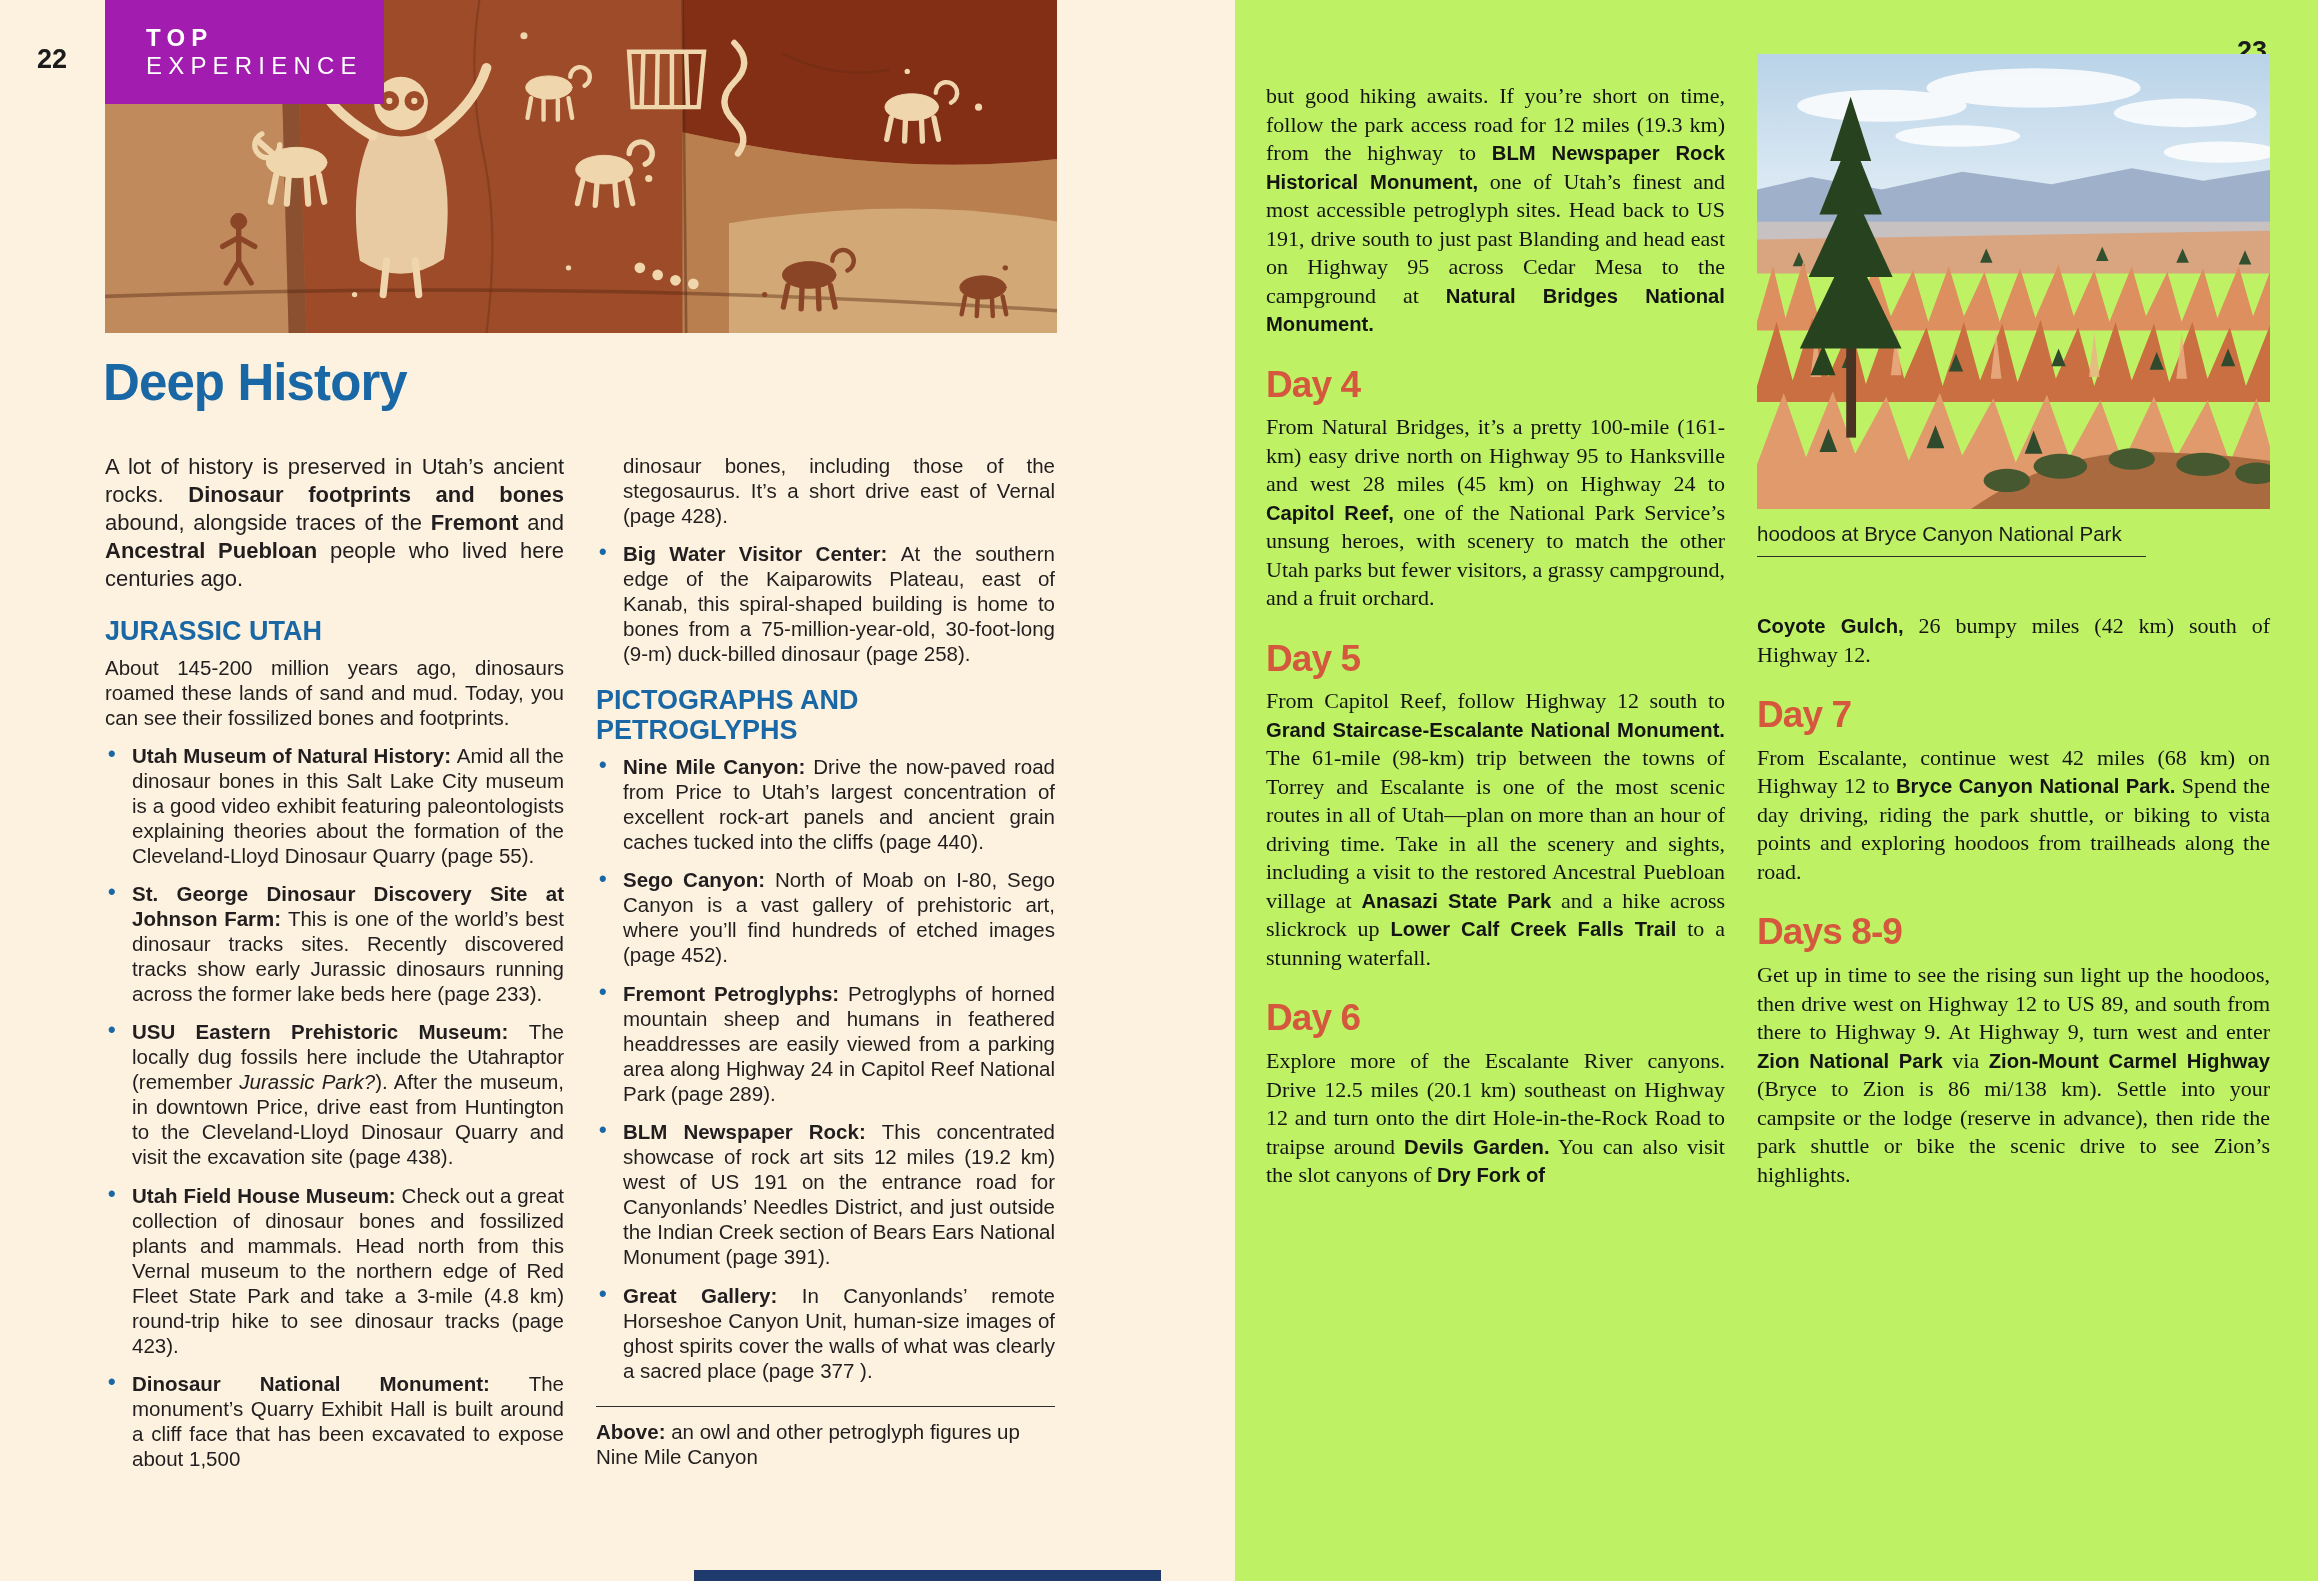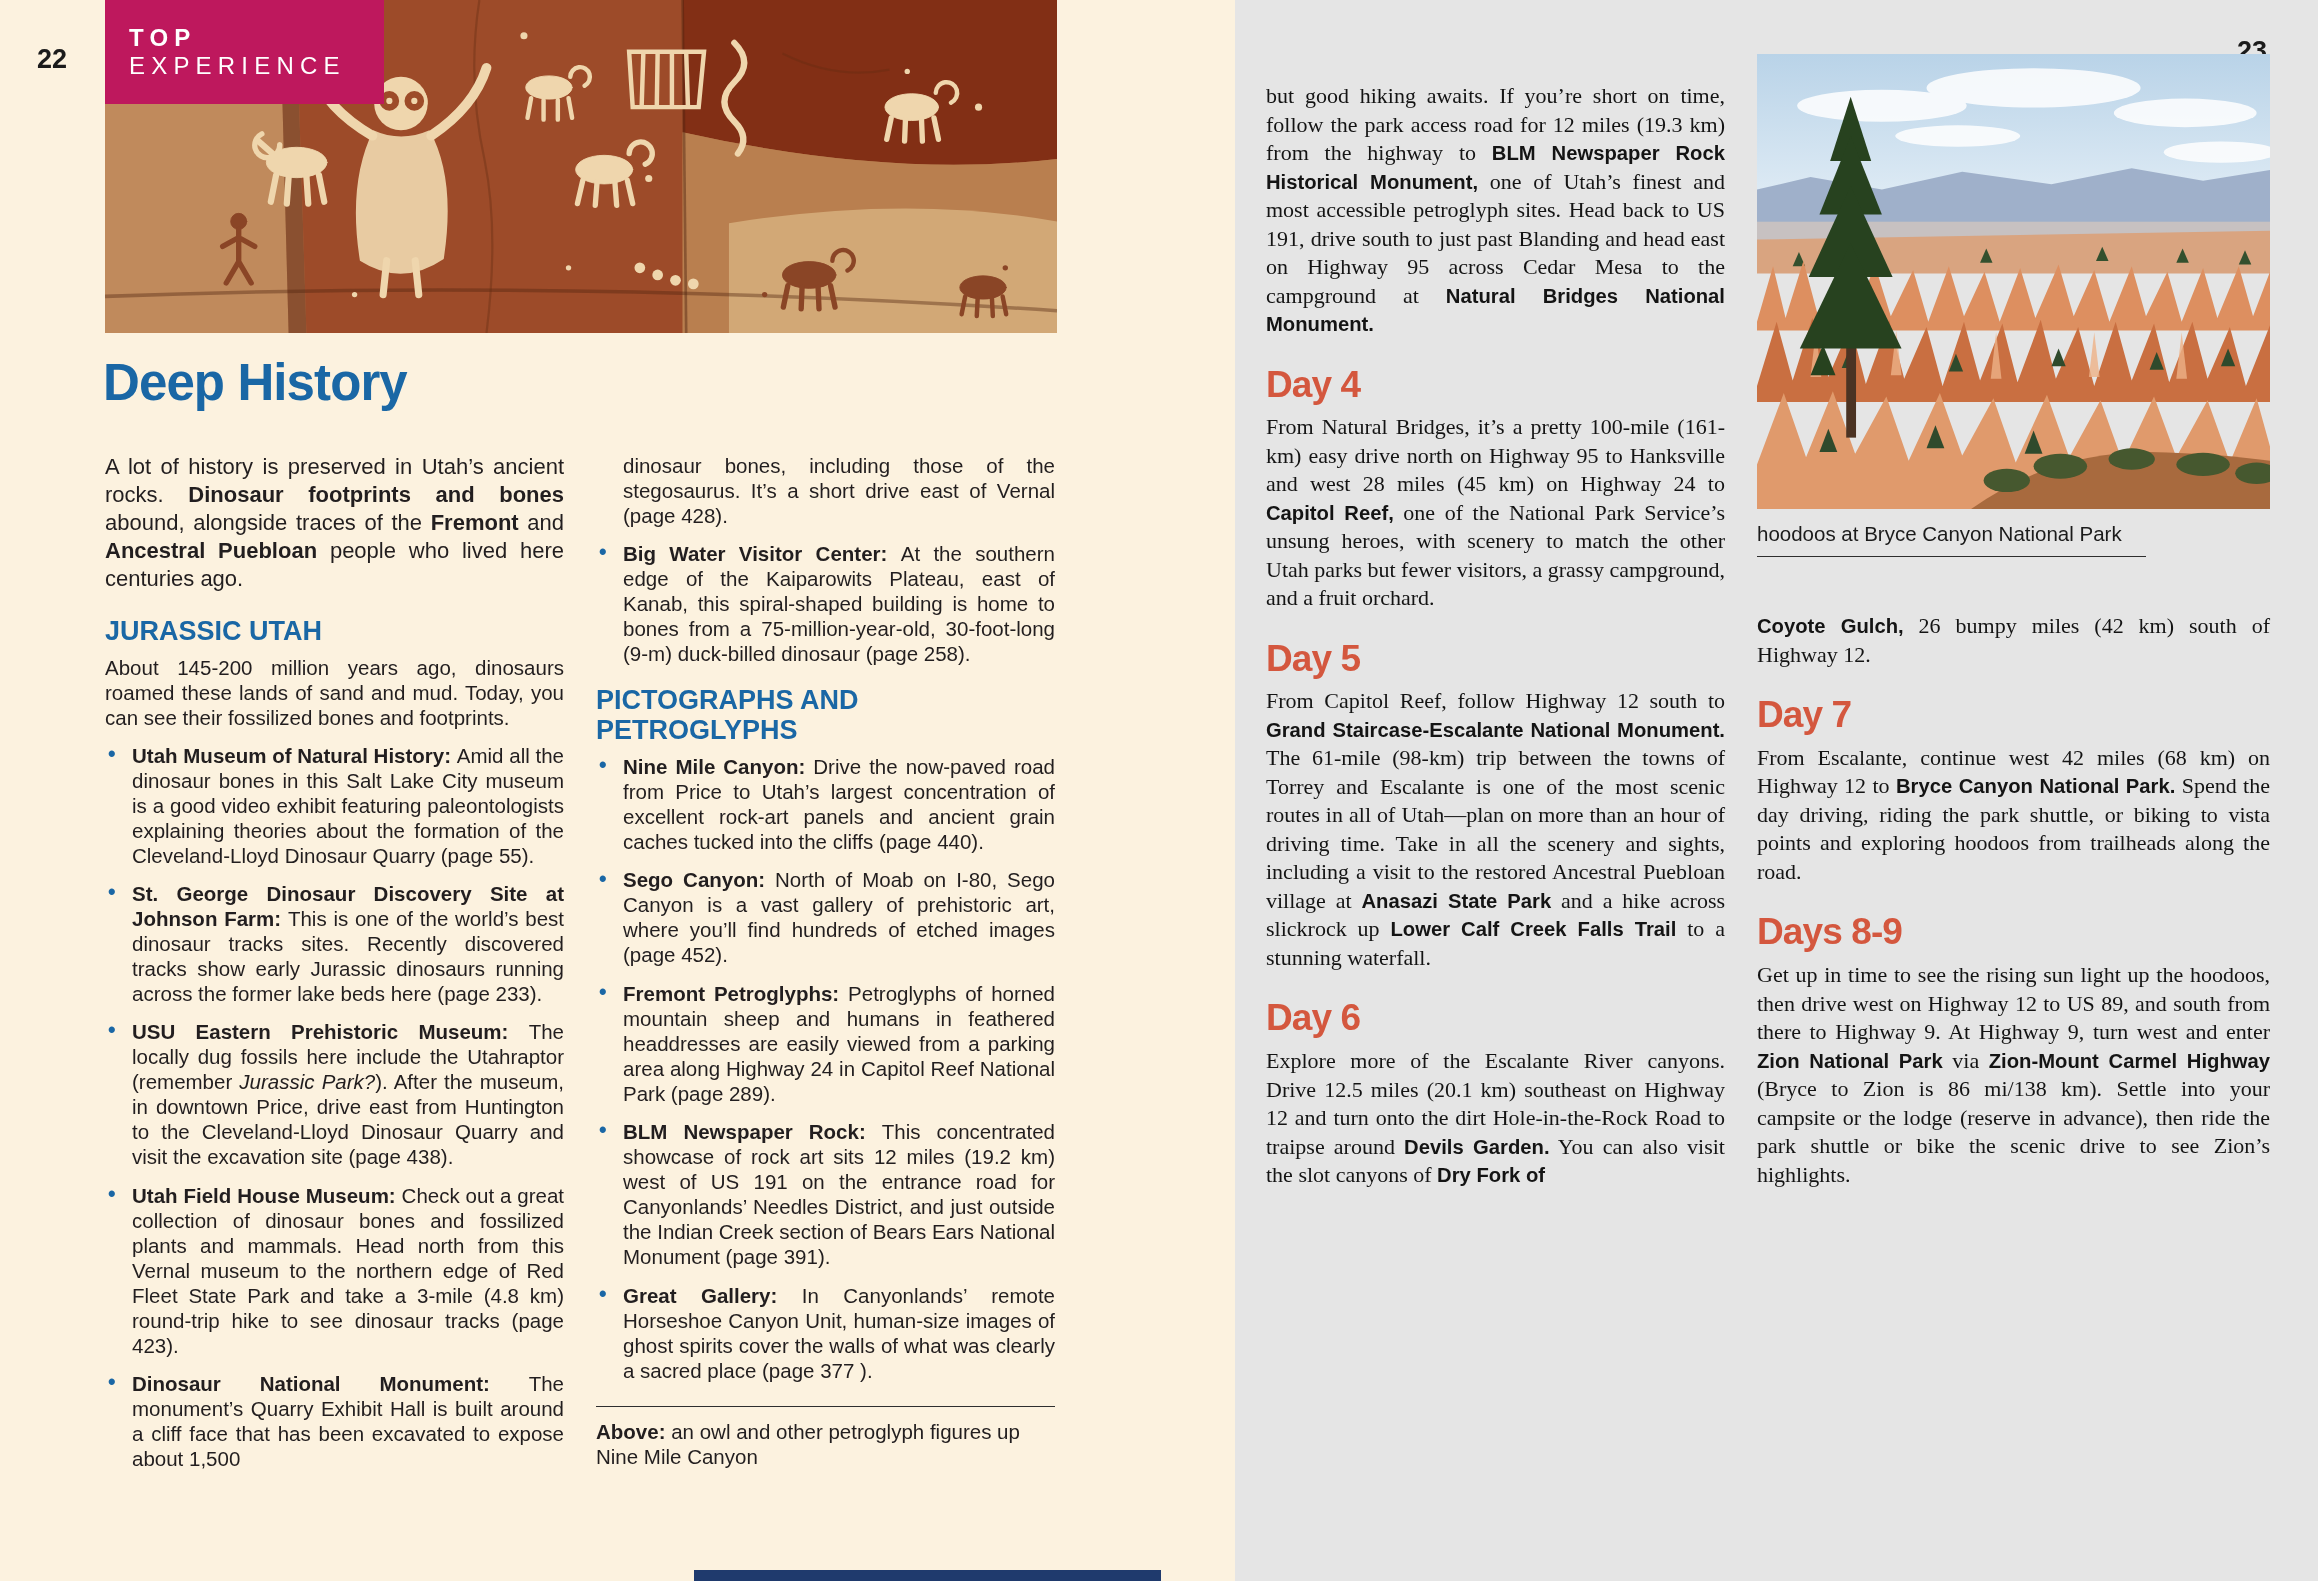--- a/index.html
+++ b/index.html
@@ -5,39 +5,39 @@
   html,body{margin:0;padding:0;}
   body{width:2319px;height:1581px;position:relative;background:#ffffff;font-family:"Liberation Sans",sans-serif;color:#221e1f;}
   .sb{font-weight:bold;}
   .si{font-style:italic;}
 
   
   .page-left{position:absolute;left:0;top:0;width:1235px;height:1581px;background:#fcf2df;overflow:hidden;}
   .pn-left{position:absolute;left:37px;top:44px;font-weight:bold;font-size:27px;color:#1b1b1b;}
   .hero{position:absolute;left:105px;top:0;width:952px;height:333px;}
   .hero svg{display:block;width:100%;height:100%;}
-  .banner{position:absolute;left:0;top:0;width:279px;height:104px;background:#be185d;display:flex;align-items:center;box-sizing:border-box;padding-left:24px;}
+  .banner{position:absolute;left:0;top:0;width:279px;height:104px;background:#a21caf;display:flex;align-items:center;box-sizing:border-box;padding-left:41px;}
   .banner .txt{color:#ffffff;font-size:24px;letter-spacing:6.2px;font-weight:normal;}
   .title{position:absolute;left:103px;top:353px;margin:0;font-size:51px;font-weight:bold;color:#1a67a5;letter-spacing:-0.9px;text-align:right;}
   .cols{position:absolute;left:105px;top:453px;width:952px;height:1115px;display:flex;gap:32px;}
   .colL{width:459px;}
   .colL p{margin:0 0 12.5px;font-size:20.5px;line-height:25px;text-align:justify;}
   .intro{font-size:22px !important;line-height:28px !important;margin-bottom:23px !important;}
   .colL h2{margin:19.6px 0 9px;font-size:27px;line-height:30px;font-weight:bold;color:#1a67a5;}
   .colL ul{list-style:none;margin:0;padding:0;}
   .colL li{position:relative;margin:0 0 13.4px;padding-left:27px;font-size:20.5px;line-height:25px;text-align:justify;}
   .colL li::before{content:"\2022";position:absolute;left:2.7px;top:-0.9px;color:#1a67a5;font-size:23px;}
   .cont{padding-left:27px;}
   .h2narrow{max-width:383px;}
   .cap-rule{border-top:1.8px solid #2e2e2e;margin:23px 0 12.5px;}
   .caption-left{font-size:20.5px;line-height:24px;text-align:left !important;}
   .navy-strip{position:absolute;left:694px;bottom:0;width:467px;height:10.7px;background:#1f3a6d;}
 
   
-  .page-right{position:absolute;left:1235px;top:0;width:1084px;height:1581px;background:#e5e5e5;overflow:hidden;}
+  .page-right{position:absolute;left:1235px;top:0;width:1084px;height:1581px;background:#bef264;overflow:hidden;}
   .pn-right{position:absolute;right:52px;top:36px;font-weight:bold;font-size:27px;color:#1b1b1b;}
   .rcol1{position:absolute;left:31px;top:82px;width:459px;}
   .rcol2{position:absolute;left:522px;top:54px;width:513px;}
   .serif{margin:0 0 9px;font-family:"Liberation Serif",serif;font-size:22px;line-height:28.5px;text-align:justify;color:#141414;}
   .serif .sb{font-family:"Liberation Sans",sans-serif;font-size:0.92em;}
   .dayh{margin:27px 0 10.7px;font-size:37px;line-height:1;font-weight:bold;color:#d4573e;letter-spacing:-0.9px;}
   .photo-bryce{width:513px;height:455px;}
   .photo-bryce svg{display:block;width:100%;height:100%;}
   .caption-right{margin:12.5px 0 0;font-size:20.5px;line-height:24px;color:#1b1b1b;}
   .cap-rule2{width:389px;border-top:1.8px solid #2e2e2e;margin-top:10.7px;}

